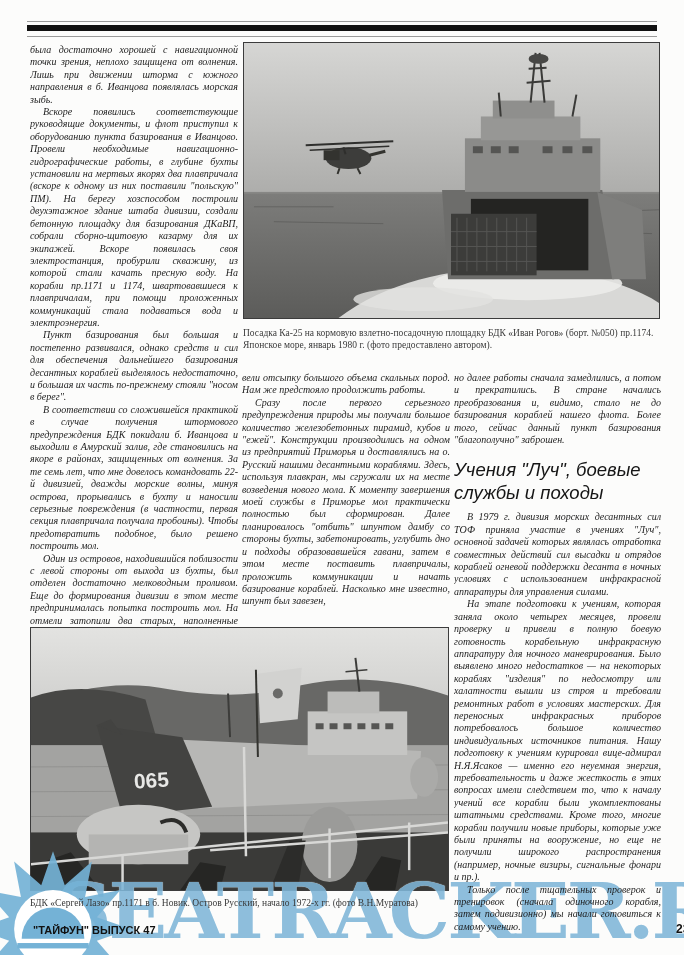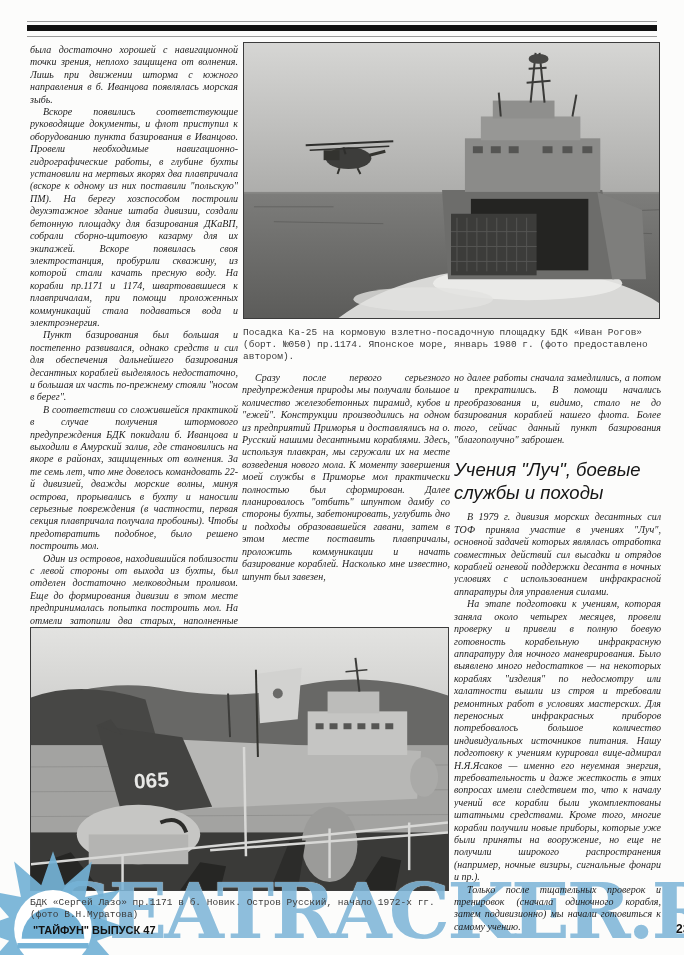--- a/index.html
+++ b/index.html
@@ -31,21 +31,21 @@
     font-size:18.5px;line-height:23px;font-weight:400;color:#151515;
     margin:12px 0 7px 0;text-indent:0;text-align:left;letter-spacing:0;
   }
   
   .photo-frame{background:#bdbdbd;border:1px solid #3c3c3c;box-sizing:border-box;}
   .photo-top{left:243px;top:42px;width:417px;height:277px;}
   .photo-bottom{left:30px;top:627px;width:419px;height:264px;}
   .photo-frame svg{display:block;width:100%;height:100%;}
   
   .caption{
-    font-family:Liberation Mono, monospace;
+    font-family:Liberation Serif, serif;
     font-size:9.5px;line-height:12px;color:#3a3a3a;text-align:left;
   }
   .caption1{left:243px;top:327px;width:417px;}
   .caption2{left:30px;top:897px;width:420px;z-index:7;}
   
   .footer-left{
     left:33px;top:924px;font-family:"Liberation Sans", sans-serif;
     font-size:11px;font-weight:bold;color:#111;z-index:8;
   }
   .page-num{
@@ -153,25 +153,26 @@
       <line x1="126" y1="113" x2="142" y2="109" stroke="#33332f" stroke-width="3"></line>
       <line x1="96" y1="126" x2="94" y2="132" stroke="#33332f" stroke-width="2"></line>
       <line x1="114" y1="126" x2="117" y2="132" stroke="#33332f" stroke-width="2"></line>
     </g>
   </svg>
 </div>
 
 <div class="abs caption caption1">Посадка Ка-25 на кормовую взлетно-посадочную площадку БДК «Иван Рогов» (борт. №050) пр.1174. Японское море, январь 1980 г. (фото предоставлено автором).</div>
 
 <div class="abs col col2">
+  <p class="noindent">вели отсыпку большого объема скальных пород. Нам же предстояло продолжить работы.</p>
   <p>Сразу после первого серьезного предупреждения природы мы получали большое количество железобетонных пирамид, кубов и "ежей". Конструкции производились на одном из предприятий Приморья и доставлялись на о. Русский нашими десантными кораблями. Здесь, используя плавкран, мы сгружали их на месте возведения нового мола. К моменту завершения моей службы в Приморье мол практически полностью был сформирован. Далее планировалось "отбить" шпунтом дамбу со стороны бухты, забетонировать, углубить дно и подходы образовавшейся гавани, затем в этом месте поставить плавпричалы, проложить коммуникации и начать базирование кораблей. Насколько мне известно, шпунт был завезен,</p>
 </div>
 
 <div class="abs col col3">
-  <p class="noindent">но далее работы сначала замедлились, а потом и прекратились. В помощи начались преобразования и, видимо, стало не до базирования кораблей нашего флота. Более того, сейчас данный пункт базирования "благополучно" заброшен.</p>
+  <p class="noindent">но далее работы сначала замедлились, а потом и прекратились. В стране начались преобразования и, видимо, стало не до базирования кораблей нашего флота. Более того, сейчас данный пункт базирования "благополучно" заброшен.</p>
   <h2 class="section-heading">Учения "Луч", боевые службы и походы</h2>
   <p>В 1979 г. дивизия морских десантных сил ТОФ приняла участие в учениях "Луч", основной задачей которых являлась отработка совместных действий сил высадки и отрядов кораблей огневой поддержки десанта в ночных условиях с использованием инфракрасной аппаратуры для управления силами.</p>
   <p>На этапе подготовки к учениям, которая заняла около четырех месяцев, провели проверку и привели в полную боевую готовность корабельную инфракрасную аппаратуру для ночного маневрирования. Было выявлено много недостатков — на некоторых кораблях "изделия" по недосмотру или халатности вышли из строя и требовали ремонтных работ в условиях мастерских. Для переносных инфракрасных приборов потребовалось большое количество индивидуальных источников питания. Нашу подготовку к учениям курировал вице-адмирал Н.Я.Ясаков — именно его неуемная энергия, требовательность и даже жесткость в этих вопросах имели следствием то, что к началу учений все корабли были укомплектованы штатными средствами. Кроме того, многие корабли получили новые приборы, которые уже были приняты на вооружение, но еще не получили широкого распространения (например, ночные визиры, сигнальные фонари и пр.).</p>
   <p>Только после тщательных проверок и тренировок (сначала одиночного корабля, затем подивизионно) мы начали готовиться к самому учению.</p>
 </div>
 
 <div class="abs photo-frame photo-bottom">
   <svg viewBox="0 0 419 264" preserveAspectRatio="none">
     <defs>
       <linearGradient id="sky2" x1="0" y1="0" x2="0" y2="1">

